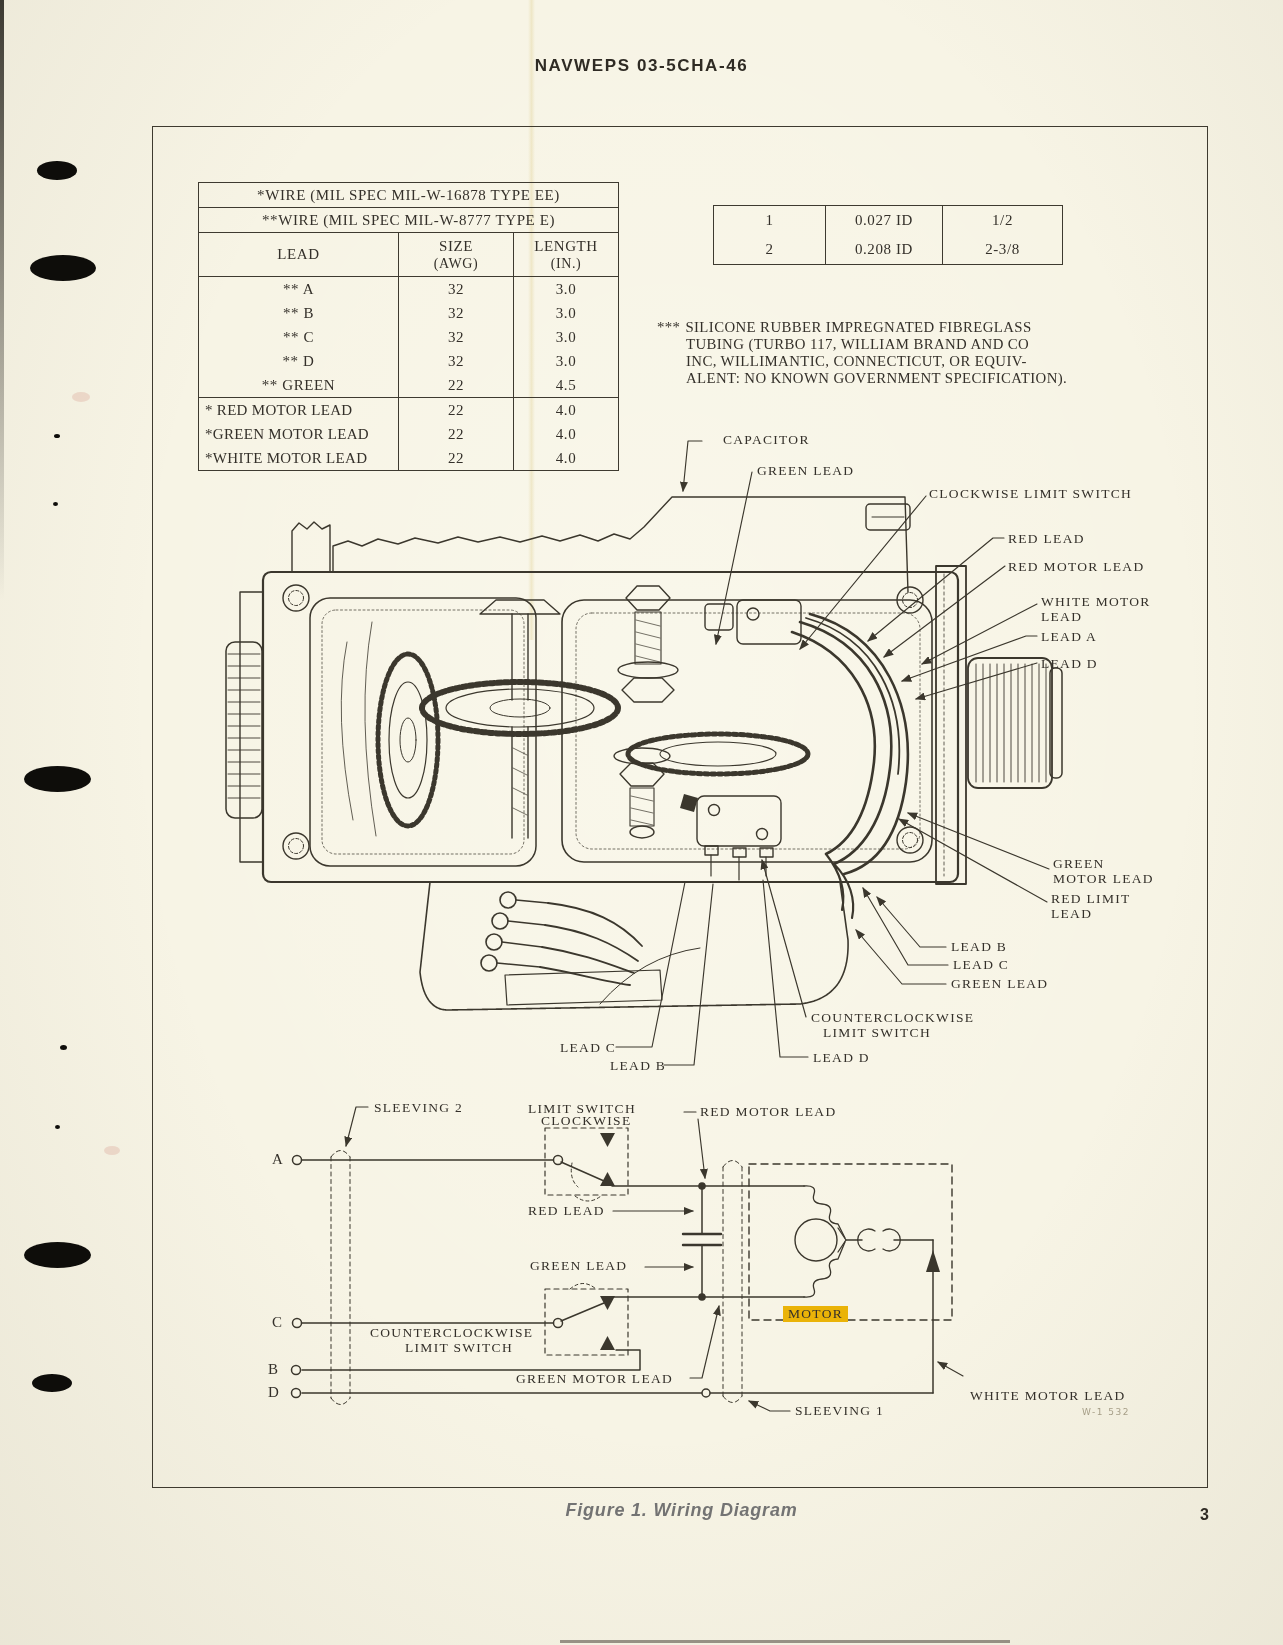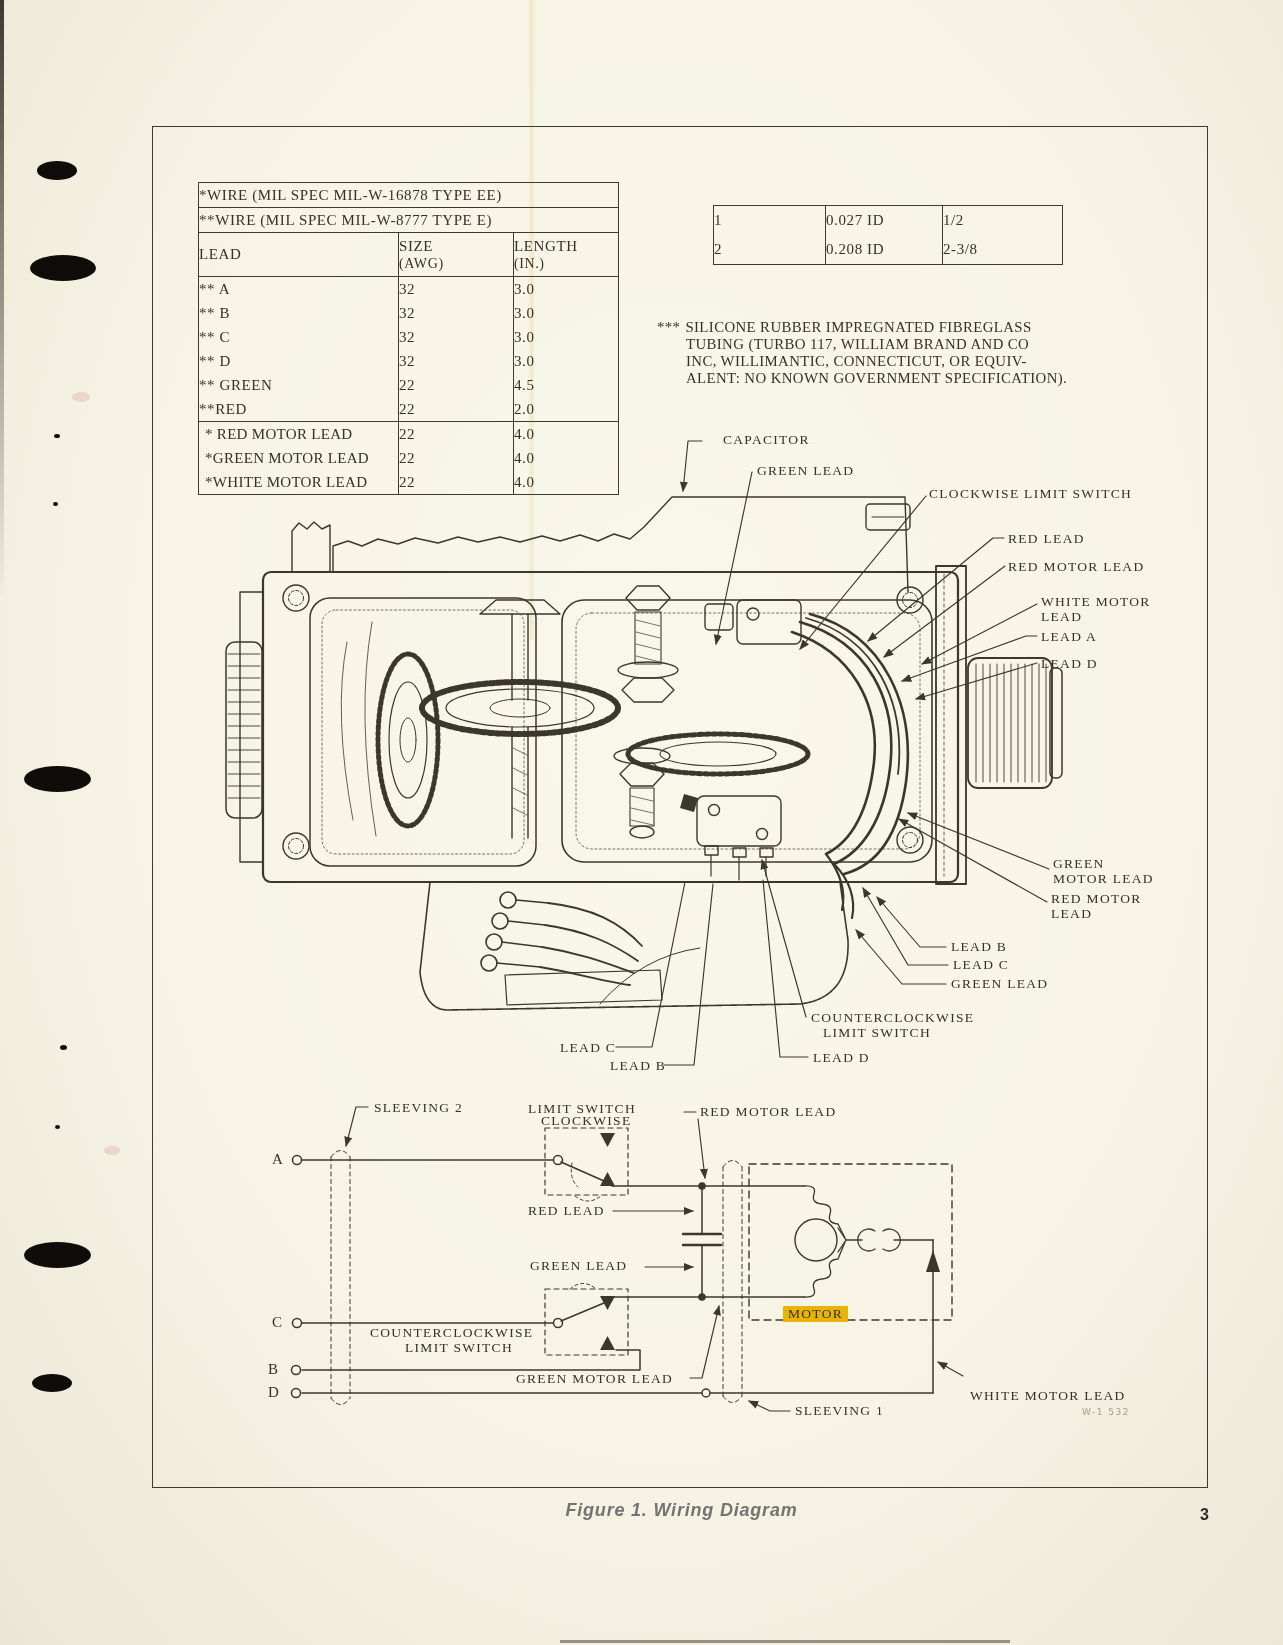--- a/index.html
+++ b/index.html
@@ -21,21 +21,21 @@
         font-size:17px;letter-spacing:1.6px;color:#2f2b24;}
   .frame{position:absolute;left:152px;top:126px;width:1054px;height:1360px;border:1.6px solid #3e3a2f;}
   .fig-caption{position:absolute;left:0;top:1500px;width:1283px;text-align:center;
         font-family:"Liberation Sans","DejaVu Sans",sans-serif;font-weight:bold;font-style:italic;
         font-size:18px;letter-spacing:0.8px;color:#737373;margin-left:40px;}
   .page-num{position:absolute;left:1200px;top:1506px;font-family:"Liberation Sans","DejaVu Sans",sans-serif;
         font-weight:bold;font-size:16px;color:#2f2b24;}
 
   
   table.spec{position:absolute;border-collapse:collapse;table-layout:fixed;}
-  table.spec td{padding:0;text-align:left;vertical-align:middle;font-size:15px;letter-spacing:0.6px;color:#34302a;}
+  table.spec td{padding:0;text-align:center;vertical-align:middle;font-size:15px;letter-spacing:0.6px;color:#34302a;}
   .wire{left:198px;top:182px;width:420px;border:1.6px solid #3e3a30;}
   .wire tr.cap td{height:24px;border-bottom:1.4px solid #3e3a30;}
   .wire tr.hdr td{height:43px;border-bottom:1.4px solid #3e3a30;line-height:17px;}
   .wire tr.hdr td+td, .wire tr.b1 td+td, .wire tr.m td+td{border-left:1.4px solid #3e3a30;}
   .wire tr.b1 td{height:24px;}
   .wire tr.m td{height:24px;}
   .wire tr.m1 td{border-top:1.4px solid #3e3a30;}
   .wire td.ml{text-align:left;padding-left:6px;letter-spacing:0.3px;}
   .sleeve{left:713px;top:205px;width:349px;border:1.6px solid #3e3a30;}
   .sleeve tr.hdr td{height:41px;border-bottom:1.4px solid #3e3a30;line-height:17px;}
@@ -70,20 +70,21 @@
   <div class="hole" style="left:37px;top:161px;width:40px;height:19px;"></div>
   <div class="hole" style="left:30px;top:255px;width:66px;height:26px;"></div>
   <div class="hole" style="left:24px;top:766px;width:67px;height:26px;"></div>
   <div class="hole" style="left:24px;top:1242px;width:67px;height:26px;"></div>
   <div class="hole" style="left:32px;top:1374px;width:40px;height:18px;"></div>
   <div class="hole" style="left:54px;top:434px;width:6px;height:4px;"></div>
   <div class="hole" style="left:53px;top:502px;width:5px;height:4px;"></div>
   <div class="hole" style="left:60px;top:1045px;width:7px;height:5px;"></div>
   <div class="hole" style="left:55px;top:1125px;width:5px;height:4px;"></div>
 
+  <div class="doc-header">NAVWEPS 03-5CHA-46</div>
   <div class="frame"></div>
 
   <table class="spec wire">
     <colgroup>
         <col style="width:200px">
         <col style="width:115px">
         <col style="width:105px">
       </colgroup>
     <tbody>
     <tr class="cap">
@@ -122,25 +123,20 @@
         </tr>
     <tr class="b1">
       <td>** D</td>
       <td>32</td>
       <td>3.0</td>
         </tr>
     <tr class="b1">
       <td>** GREEN</td>
       <td>22</td>
       <td>4.5</td>
-        </tr>
-    <tr class="b1">
-      <td>**RED</td>
-      <td>22</td>
-      <td>2.0</td>
         </tr>
     <tr class="m m1">
       <td class="ml">* RED MOTOR LEAD</td>
       <td>22</td>
       <td>4.0</td>
         </tr>
     <tr class="m">
       <td class="ml">*GREEN MOTOR LEAD</td>
       <td>22</td>
       <td>4.0</td>
@@ -383,21 +379,21 @@
   <div class="lbl" style="left:757px;top:463px;">GREEN LEAD</div>
   <div class="lbl" style="left:929px;top:486px;">CLOCKWISE LIMIT SWITCH</div>
   <div class="lbl" style="left:1008px;top:531px;">RED LEAD</div>
   <div class="lbl" style="left:1008px;top:559px;">RED MOTOR LEAD</div>
   <div class="lbl" style="left:1041px;top:594px;">WHITE MOTOR</div>
   <div class="lbl" style="left:1041px;top:609px;">LEAD</div>
   <div class="lbl" style="left:1041px;top:629px;">LEAD A</div>
   <div class="lbl" style="left:1041px;top:656px;">LEAD D</div>
   <div class="lbl" style="left:1053px;top:856px;">GREEN</div>
   <div class="lbl" style="left:1053px;top:871px;">MOTOR LEAD</div>
-  <div class="lbl" style="left:1051px;top:891px;">RED MOTOR</div>
+  <div class="lbl" style="left:1051px;top:891px;">RED LIMIT</div>
   <div class="lbl" style="left:1051px;top:906px;">LEAD</div>
   <div class="lbl" style="left:951px;top:939px;">LEAD B</div>
   <div class="lbl" style="left:953px;top:957px;">LEAD C</div>
   <div class="lbl" style="left:951px;top:976px;">GREEN LEAD</div>
   <div class="lbl" style="left:811px;top:1010px;">COUNTERCLOCKWISE</div>
   <div class="lbl" style="left:823px;top:1025px;">LIMIT SWITCH</div>
   <div class="lbl" style="left:813px;top:1050px;">LEAD D</div>
   <div class="lbl" style="left:560px;top:1040px;">LEAD C</div>
   <div class="lbl" style="left:610px;top:1058px;">LEAD B</div>
 

